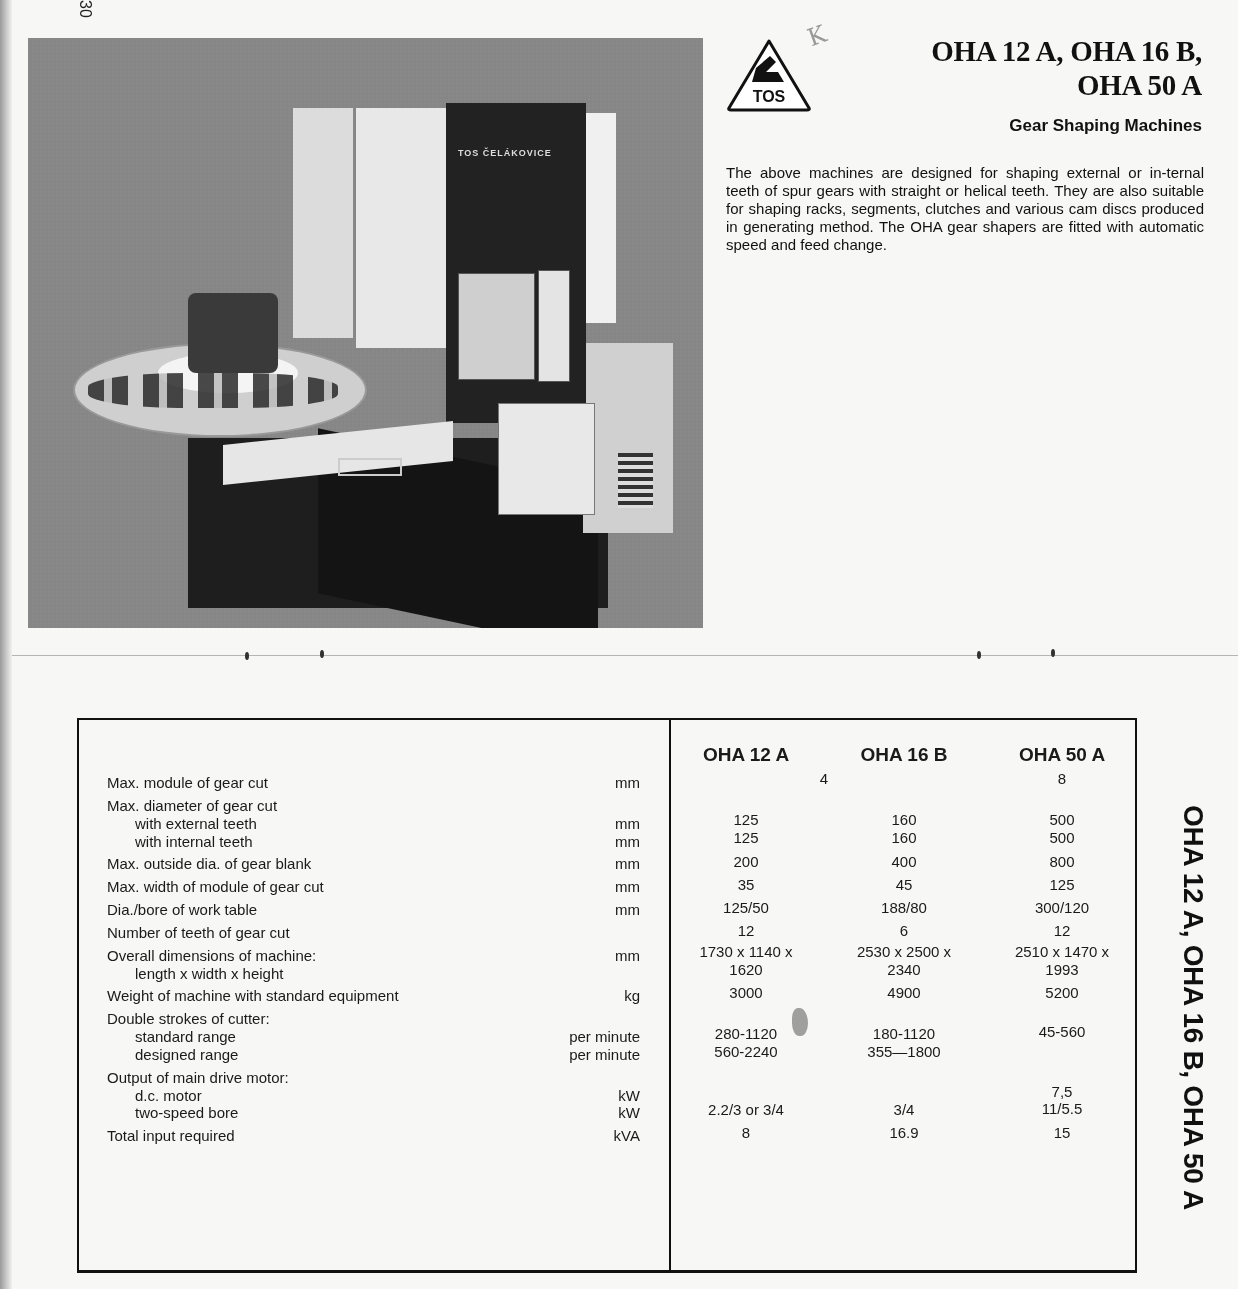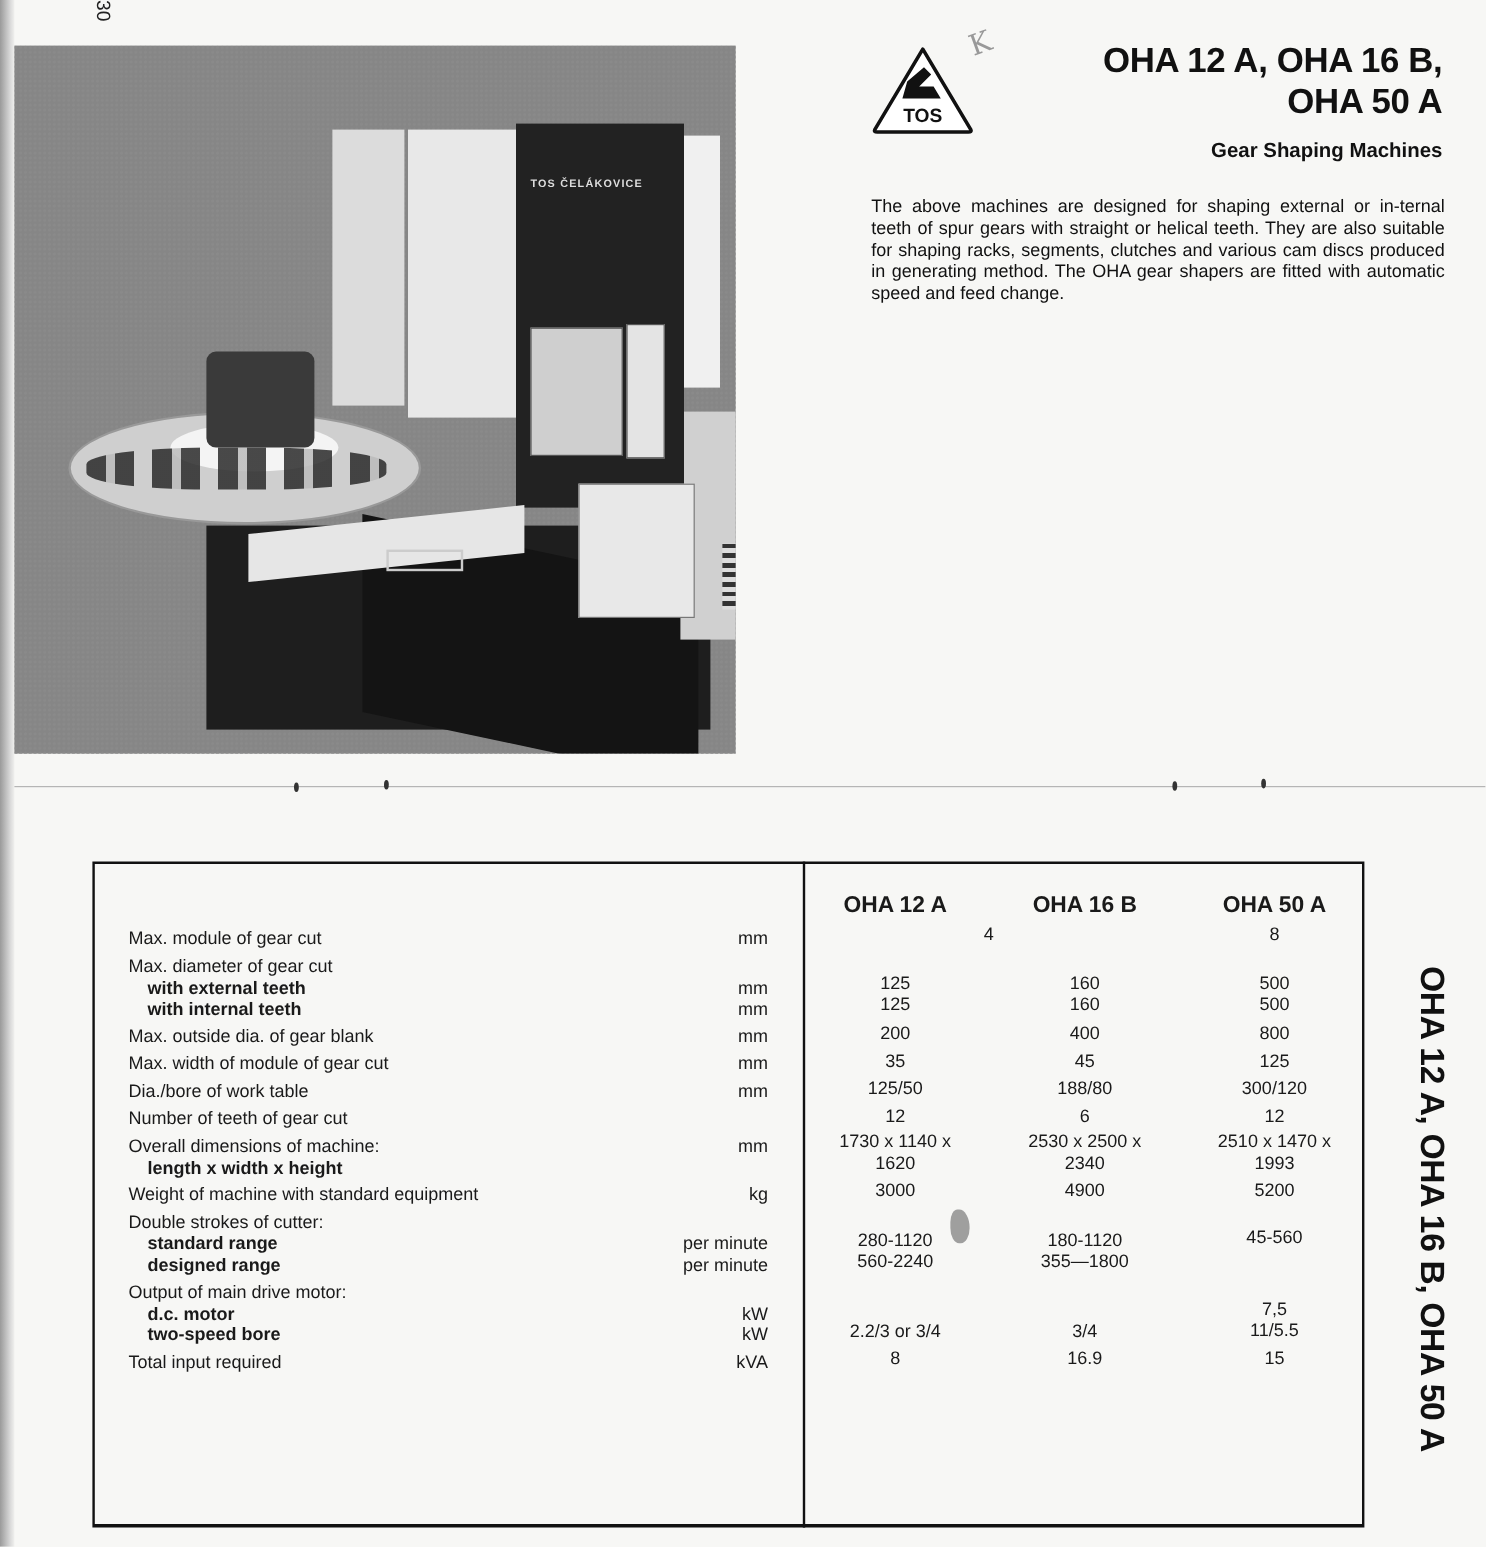--- a/index.html
+++ b/index.html
@@ -15,21 +15,21 @@
     }
     .page-number {
       position: absolute; left: 72px; top: 0px;
       font-size: 16px; transform: rotate(90deg); transform-origin: left top;
       color: #222;
     }
     .page-number span { display: inline-block; transform: translate(0px, -22px); }
 
     
     .photo {
-      position: absolute; left: 12px; top: 38px; width: 601px; height: 590px;
+      position: absolute; left: 28px; top: 38px; width: 675px; height: 590px;
       background:
         radial-gradient(circle at 30% 40%, #8a8a8a 0 1px, transparent 1.5px) 0 0/4px 4px,
         #868686;
       overflow: hidden;
     }
     .photo .m { position: absolute; }
     .base { left: 160px; top: 400px; width: 420px; height: 170px; background: #1e1e1e; }
     .base-front { left: 290px; top: 420px; width: 280px; height: 165px; background: #141414; transform: skewY(12deg); }
     .column { left: 265px; top: 70px; width: 60px; height: 230px; background: #dcdcdc; }
     .head { left: 328px; top: 70px; width: 90px; height: 240px; background: #e8e8e8; }
@@ -50,20 +50,21 @@
       border-radius: 40%; opacity: .85; }
     .front-panel { left: 195px; top: 395px; width: 230px; height: 40px; background: #e6e6e6; transform: skewY(-6deg); }
     .handle { left: 310px; top: 420px; width: 60px; height: 14px; border: 2px solid #ccc; }
 
     
     .logo { position: absolute; left: 726px; top: 38px; width: 86px; height: 74px; }
     .title {
       position: absolute; right: 36px; top: 34px; text-align: right;
       font-size: 29px; font-weight: bold; line-height: 34px; color: #111;
       letter-spacing: -0.3px;
+      font-family: Liberation Serif, serif;
     }
     .subtitle {
       position: absolute; right: 36px; top: 116px;
       font-size: 17px; font-weight: bold; color: #111;
     }
     .desc {
       position: absolute; left: 726px; top: 164px; width: 478px;
       font-size: 15px; line-height: 18px; text-align: justify; color: #111;
     }
     .scribble { position: absolute; left: 808px; top: 22px; font-size: 24px; color: #999; transform: rotate(-20deg); font-family: "DejaVu Serif", serif; }
@@ -73,21 +74,21 @@
     .dot { position: absolute; width: 4px; height: 8px; background: #333; border-radius: 50%; }
 
     
     .spec {
       position: absolute; left: 77px; top: 718px; width: 1060px; height: 555px;
       border: 2px solid #111; border-bottom-width: 3px; box-sizing: border-box;
     }
     .spec-divider { position: absolute; left: 669px; top: 718px; width: 2px; height: 555px; background: #111; }
     .row { position: absolute; left: 0; width: 1238px; font-size: 15px; line-height: 18px; }
     .lbl { position: absolute; left: 107px; white-space: nowrap; }
-    .lbl.sub { left: 123px; font-weight: bold; }
+    .lbl.sub { left: 135px; }
     .unit { position: absolute; right: 598px; text-align: right; white-space: nowrap; }
     .v { position: absolute; width: 160px; text-align: center; font-size: 15px; white-space: nowrap; }
     .c1 { left: 666px; } .c2 { left: 824px; } .c3 { left: 982px; }
     .colhead { position: absolute; top: 744px; font-size: 19px; font-weight: bold; width: 160px; text-align: center; }
 
     .side-text {
       position: absolute; left: 1177px; top: 805px;
       writing-mode: vertical-rl; font-size: 28px; font-weight: bold; color: #111;
       letter-spacing: -0.3px; white-space: nowrap;
     }

